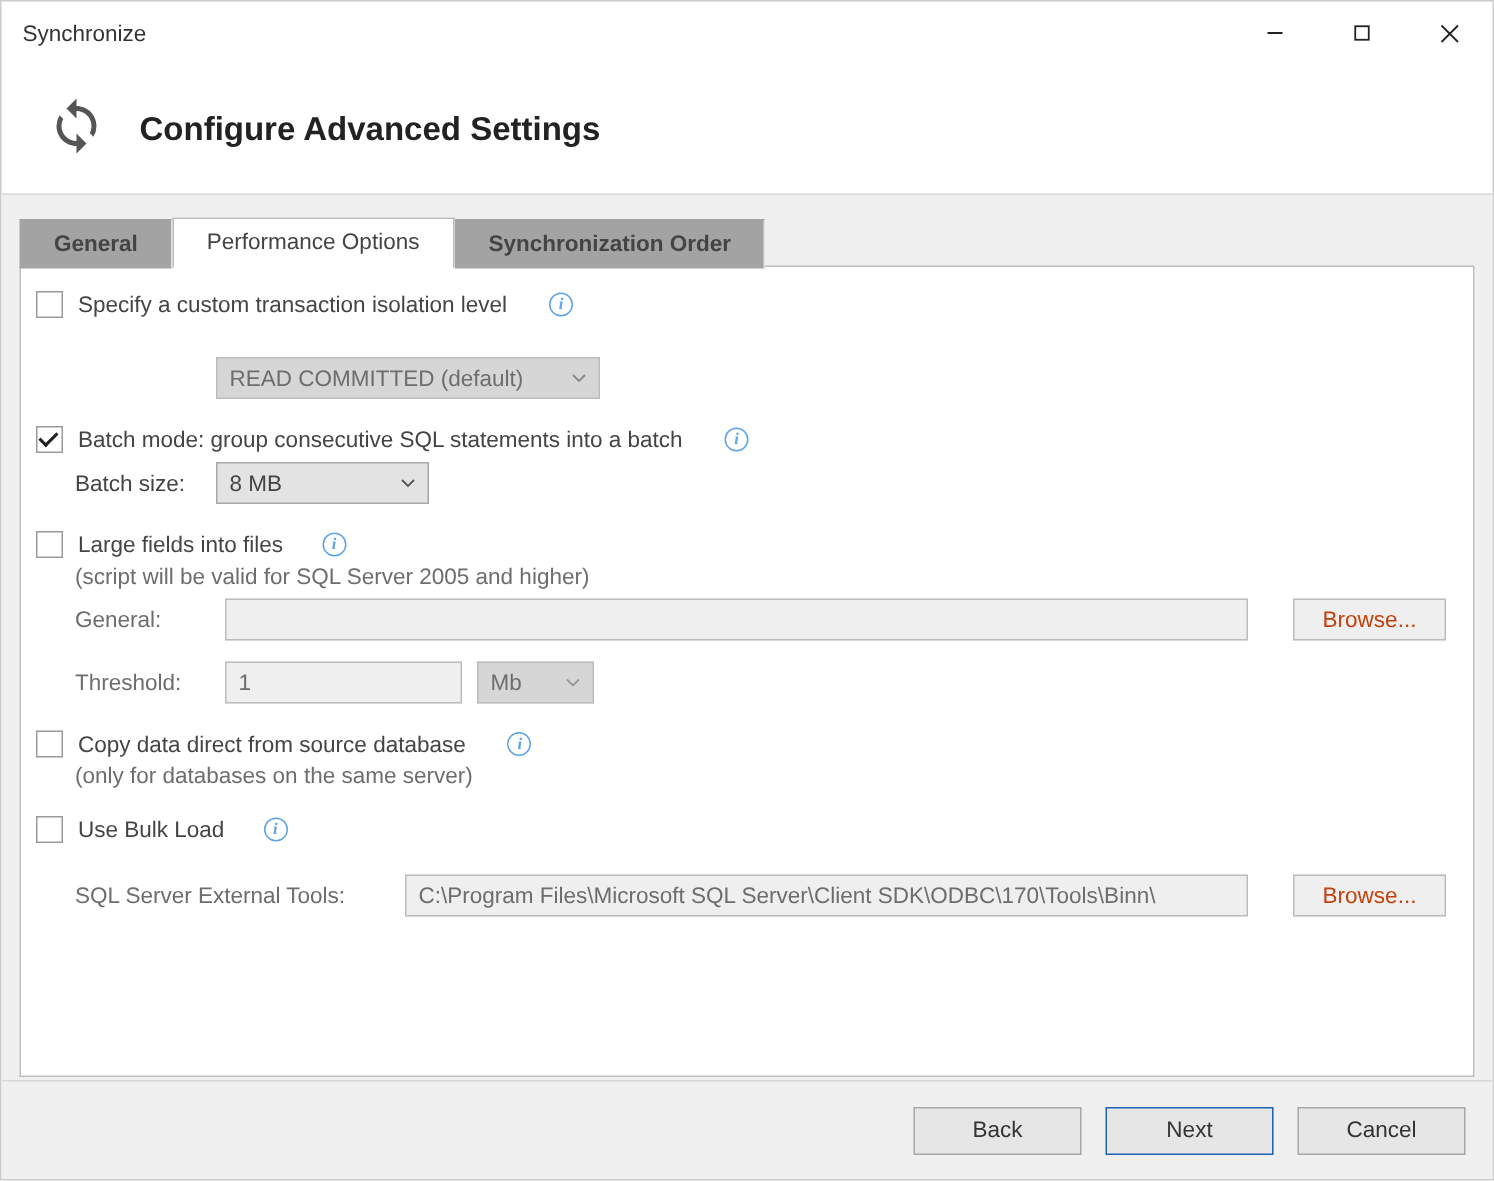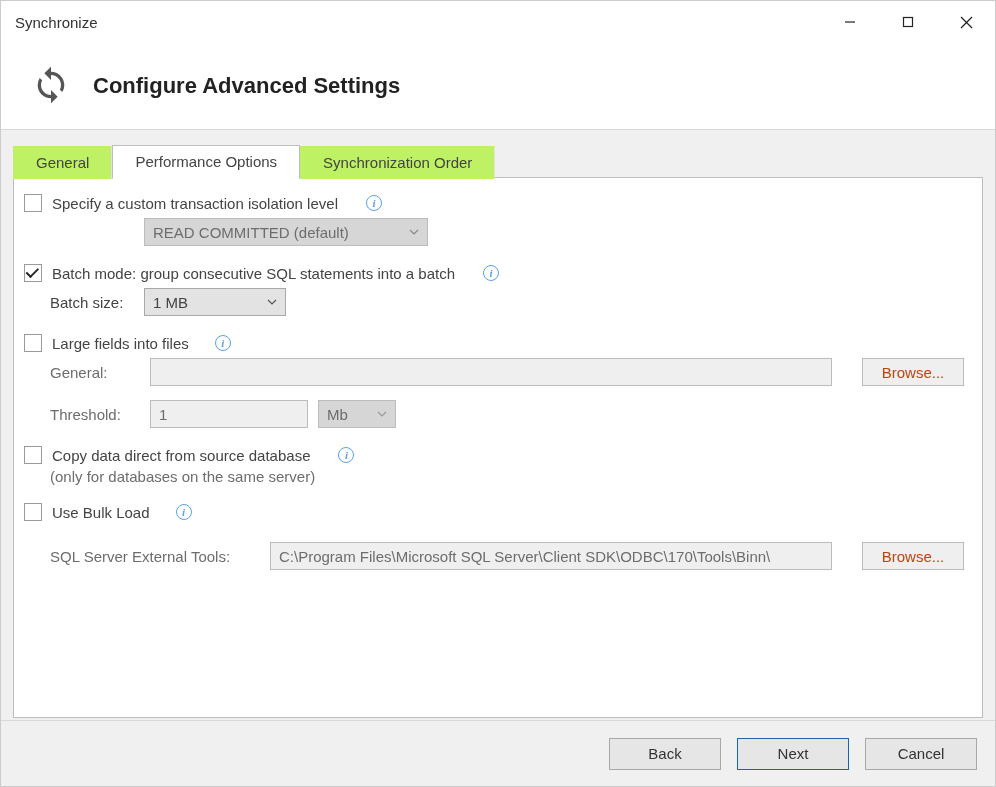--- a/index.html
+++ b/index.html
@@ -63,22 +63,23 @@
     position: relative;
     top: 1px;
   }
   .tab.active {
     background: #fff;
     border-color: #bdbdbd;
     border-bottom: 1px solid #fff;
     z-index: 2;
   }
   .tab.inactive {
-    background: #bef264;
+    background: #a3a3a3;
     border-right: 1px solid #e1e1e1;
+    font-weight: bold;
   }
   .tabstrip .tabspacer {
     flex: 1;
     border-bottom: 1px solid #bdbdbd;
   }
   .tabpanel {
     background: #fff;
     border: 1px solid #bdbdbd;
     border-top: none;
     padding: 16px 18px 18px 10px;
@@ -214,57 +215,60 @@
 
   <div class="tabpanel">
 
     <div class="row indent0">
       <span class="checkbox"></span>
       <span class="label">Specify a custom transaction isolation level</span>
       <span style="width:8px"></span>
       <span class="info-icon">i</span>
     </div>
     <div class="row indent1" style="margin-left:120px; margin-top:6px;">
-      <div class="select disabled" style="width:284px;">
+      <div class="select disabled" style="width:256px;margin-top:20px;">
         <span>READ COMMITTED (default)</span>
         <span class="chev">
           <svg width="10" height="6">
               <polyline points="1,1 5,5 9,1" fill="none" stroke="#888" stroke-width="1.2"></polyline>
             </svg>
         </span>
       </div>
     </div>
 
     <div class="section-gap"></div>
 
     <div class="row indent0">
       <span class="checkbox checked"></span>
       <span class="label">Batch mode: group consecutive SQL statements into a batch</span>
       <span style="width:8px"></span>
       <span class="info-icon">i</span>
     </div>
     <div class="row indent1" style="margin-top:6px;">
       <span class="label" style="width:84px;">Batch size:</span>
       <div class="select" style="width:142px;">
-        <span>1 MB</span>
+        <span>8 MB</span>
         <span class="chev">
           <svg width="10" height="6">
               <polyline points="1,1 5,5 9,1" fill="none" stroke="#555" stroke-width="1.2"></polyline>
             </svg>
         </span>
       </div>
     </div>
 
     <div class="section-gap"></div>
 
     <div class="row indent0">
       <span class="checkbox"></span>
       <span class="label">Large fields into files</span>
       <span style="width:6px"></span>
       <span class="info-icon">i</span>
+    </div>
+    <div class="row indent1">
+      <span class="note">(script will be valid for SQL Server 2005 and higher)</span>
     </div>
     <div class="row indent1" style="margin-top:6px;">
       <span class="label disabled" style="width:90px;">General:</span>
       <div class="textinput" style="flex:1;"></div>
       <div style="width:10px"></div>
       <div class="btn-browse">Browse...</div>
     </div>
     <div class="row indent1" style="margin-top:14px;">
       <span class="label disabled" style="width:90px;">Threshold:</span>
       <div class="textinput" style="width:158px;">1</div>

